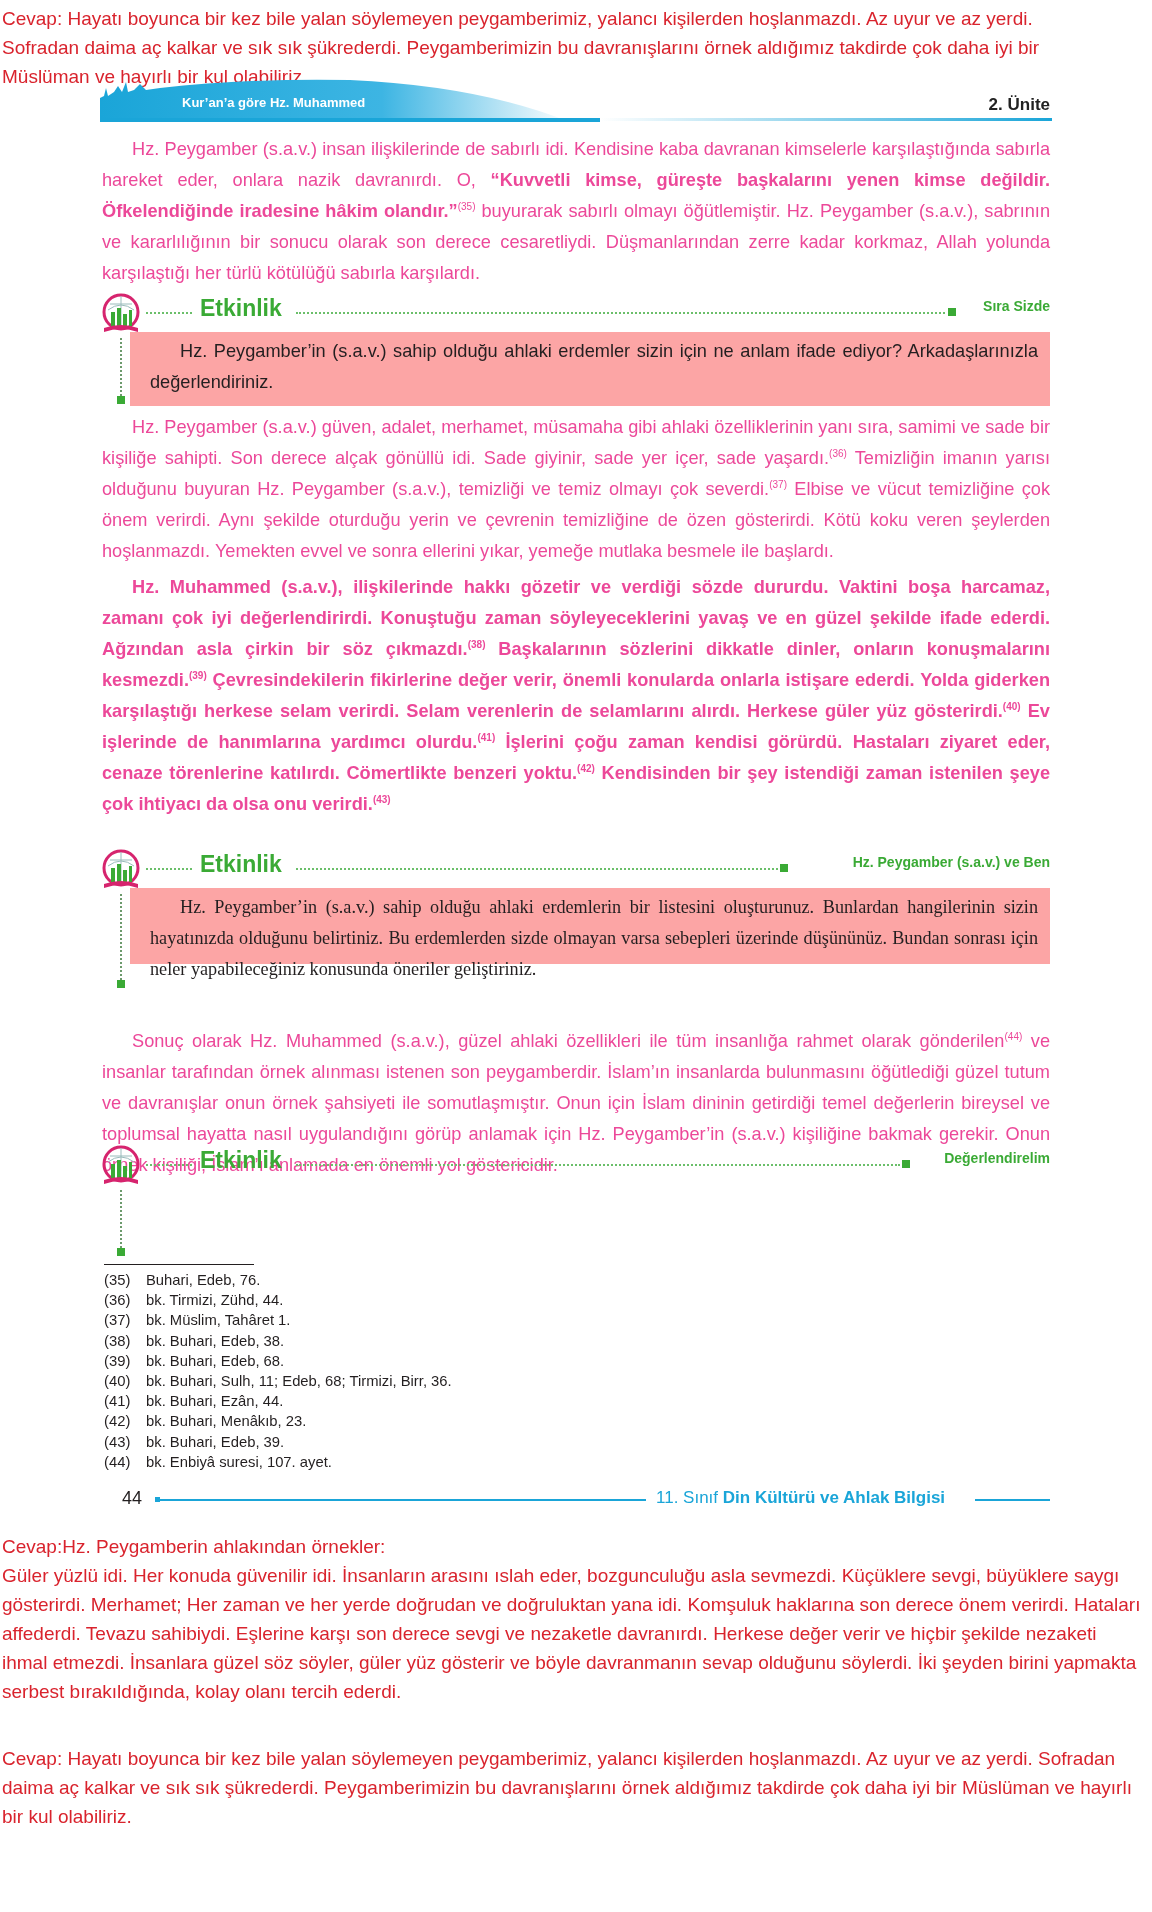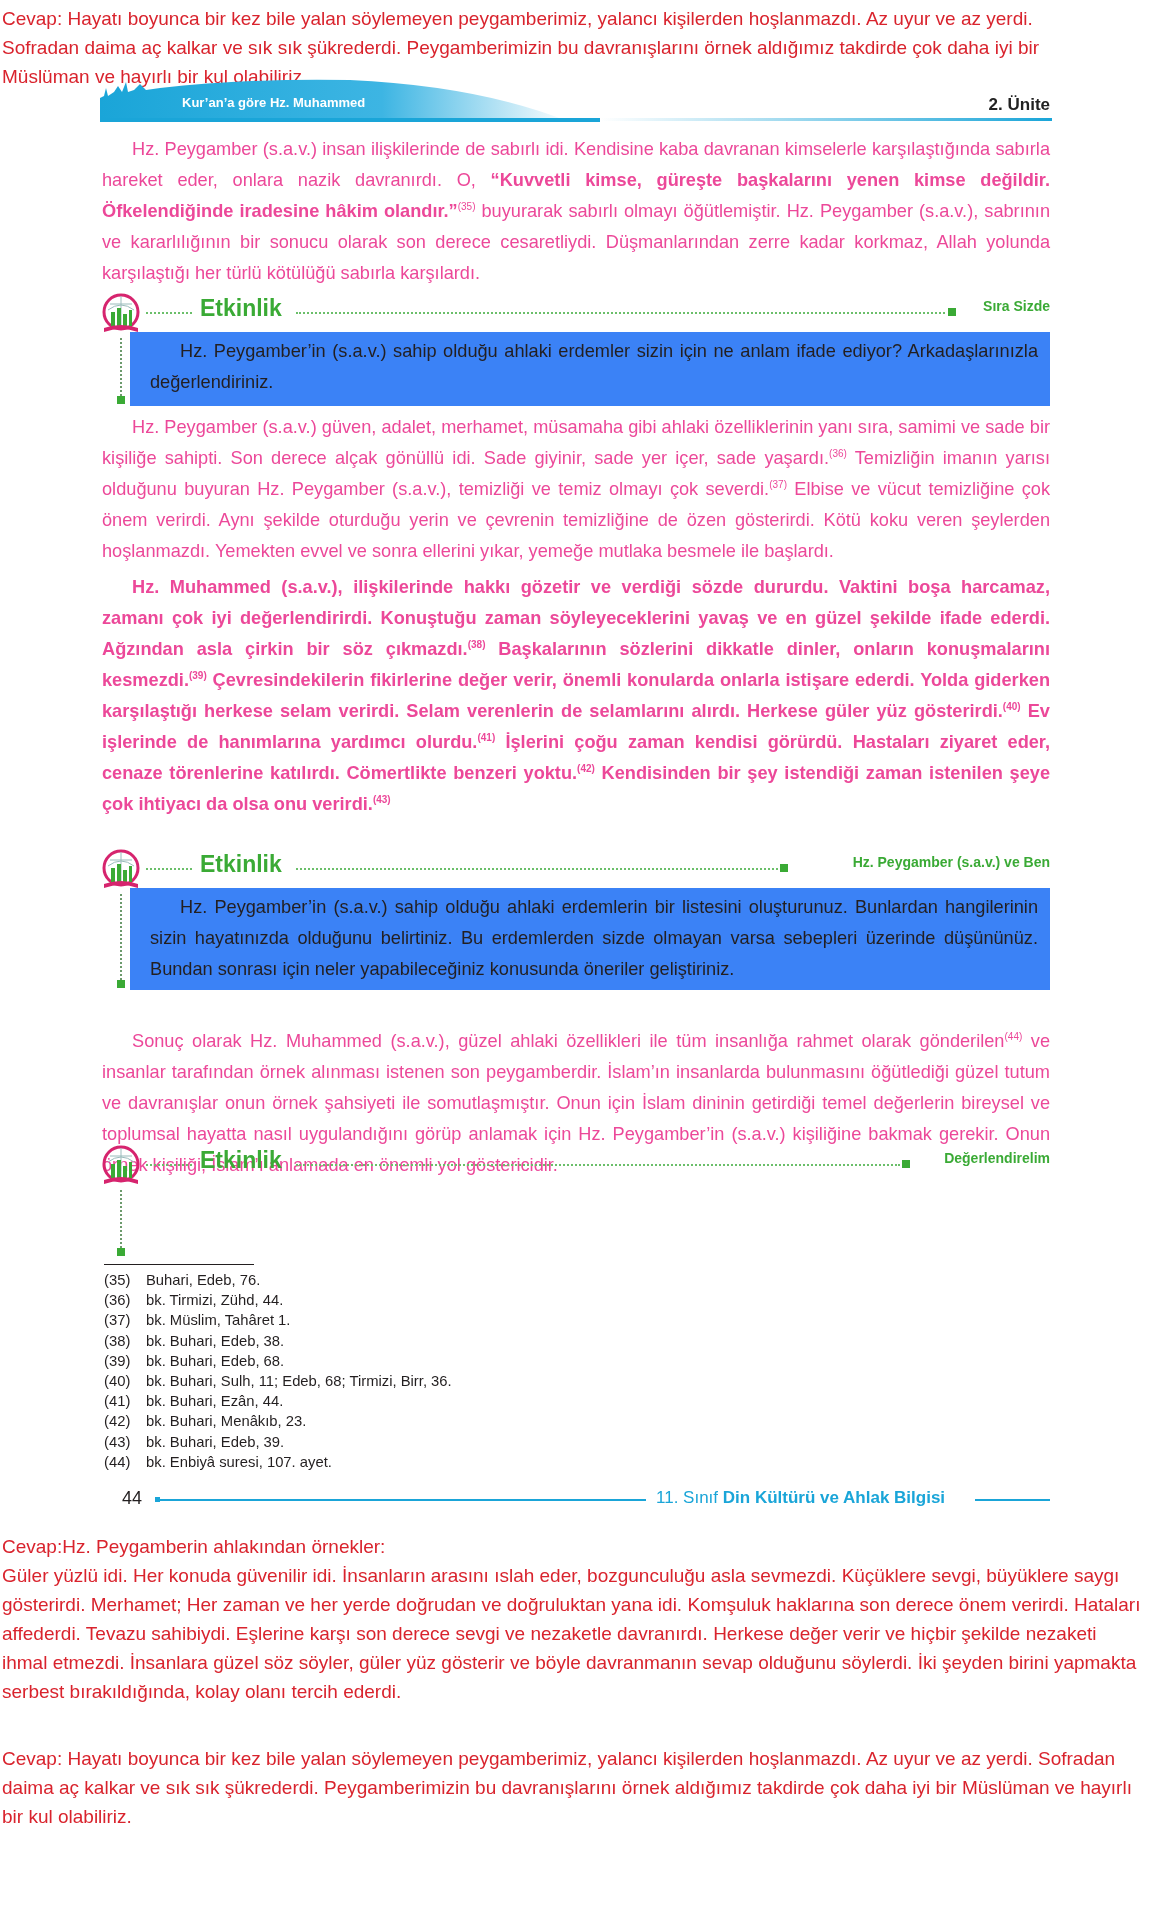--- a/index.html
+++ b/index.html
@@ -17,21 +17,21 @@
     .bold { font-weight: bold; }
     .activity { position: absolute; left: 100px; width: 950px; }
     .act-icon { position: absolute; left: 0; top: 0; width: 42px; height: 46px; }
     .act-stem { position: absolute; left: 20px; top: 46px; width: 0; border-left: 2px dotted #6c9a6c; }
     .act-square { position: absolute; left: 17px; width: 8px; height: 8px; background: #3aaa35; }
     .act-lead-dots { position: absolute; left: 46px; top: 20px; width: 46px; border-top: 2px dotted #6bbf6a; }
     .act-title { position: absolute; left: 100px; top: 3px; color: #3aaa35; font-family: "Liberation Sans", sans-serif; font-weight: bold; font-size: 23px; }
     .act-dots { position: absolute; top: 20px; border-top: 2px dotted #6bbf6a; }
     .act-marker { position: absolute; top: 16px; width: 8px; height: 8px; background: #3aaa35; }
     .act-tag { position: absolute; right: 0; top: 6px; color: #3aaa35; font-family: "Liberation Sans", sans-serif; font-weight: bold; font-size: 14px; }
-    .act-box { position: absolute; left: 30px; right: 0; top: 40px; background: #3b82f6; font-family: "Liberation Sans", sans-serif; font-size: 18.2px; line-height: 31px; color: #231f20; padding: 4px 12px 4px 20px; box-sizing: border-box; text-align: justify; }
+    .act-box { position: absolute; left: 30px; right: 0; top: 40px; background: #fca5a5; font-family: "Liberation Sans", sans-serif; font-size: 18.2px; line-height: 31px; color: #231f20; padding: 4px 12px 4px 20px; box-sizing: border-box; text-align: justify; }
     .act-box p { margin: 0; text-indent: 30px; }
     .fn-rule { position: absolute; left: 104px; top: 1264px; width: 150px; border-top: 1.5px solid #231f20; }
     .footnotes { position: absolute; left: 104px; top: 1270px; font-family: "Liberation Sans", sans-serif; font-size: 14.8px; line-height: 20.2px; color: #231f20; }
     .fn { display: flex; }
     .fn-num { width: 42px; }
     .page-num { position: absolute; left: 122px; top: 1488px; font-family: "Liberation Sans", sans-serif; font-size: 18px; color: #231f20; }
     .foot-line1 { position: absolute; left: 158px; top: 1499px; width: 488px; height: 2px; background: #1aa5d8; }
     .foot-dot { position: absolute; left: 155px; top: 1497px; width: 5px; height: 5px; background: #1aa5d8; }
     .foot-title { position: absolute; left: 656px; top: 1488px; font-family: "Liberation Sans", sans-serif; font-size: 17px; color: #1aa5d8; }
     .foot-title b { font-weight: bold; text-align: right; }
@@ -106,21 +106,21 @@
     <rect x="29" y="18" width="3" height="16" fill="#3aaa35"></rect>
     <path d="M4,36 Q21,30 38,36 L38,40 Q21,34 4,40 Z" fill="#d6246e"></path>
   </svg>
   <div class="act-stem" style="height:86px;"></div>
   <div class="act-square" style="top:132px;"></div>
   <div class="act-lead-dots"></div>
   <span class="act-title">Etkinlik</span>
   <div class="act-dots" style="left:196px; right:272px;"></div>
   <div class="act-marker" style="right:262px;"></div>
   <span class="act-tag">Hz. Peygamber (s.a.v.) ve Ben</span>
-  <div class="act-box" style="height:102px;">
+  <div class="act-box" style="height:76px;font-family:Liberation Serif, serif;">
     <p>Hz. Peygamber’in (s.a.v.) sahip olduğu ahlaki erdemlerin bir listesini oluşturunuz. Bunlardan hangilerinin sizin hayatınızda olduğunu belirtiniz. Bu erdemlerden sizde olmayan varsa sebepleri üzerinde düşününüz. Bundan sonrası için neler yapabileceğiniz konusunda öneriler geliştiriniz.</p>
   </div>
 </div>
 
 <div class="body" style="top:994px;margin-top:32px;">
   <p><span>Sonuç olarak Hz. Muhammed (s.a.v.), güzel ahlaki özellikleri ile tüm insanlığa rahmet olarak gönderilen</span><sup>(44)</sup><span> ve insanlar tarafından örnek alınması istenen son peygamberdir. İslam’ın insanlarda bulunmasını öğütlediği güzel tutum ve davranışlar onun örnek şahsiyeti ile somutlaşmıştır. Onun için İslam dininin getirdiği temel değerlerin bireysel ve toplumsal hayatta nasıl uygulandığını görüp anlamak için Hz. Peygamber’in (s.a.v.) kişiliğine bakmak gerekir. Onun örnek kişiliği, İslam’ı anlamada en önemli yol göstericidir.</span></p>
 </div>
 
 <div class="activity" style="top:1144px; height:114px;">
   <svg class="act-icon" viewBox="0 0 42 46">

